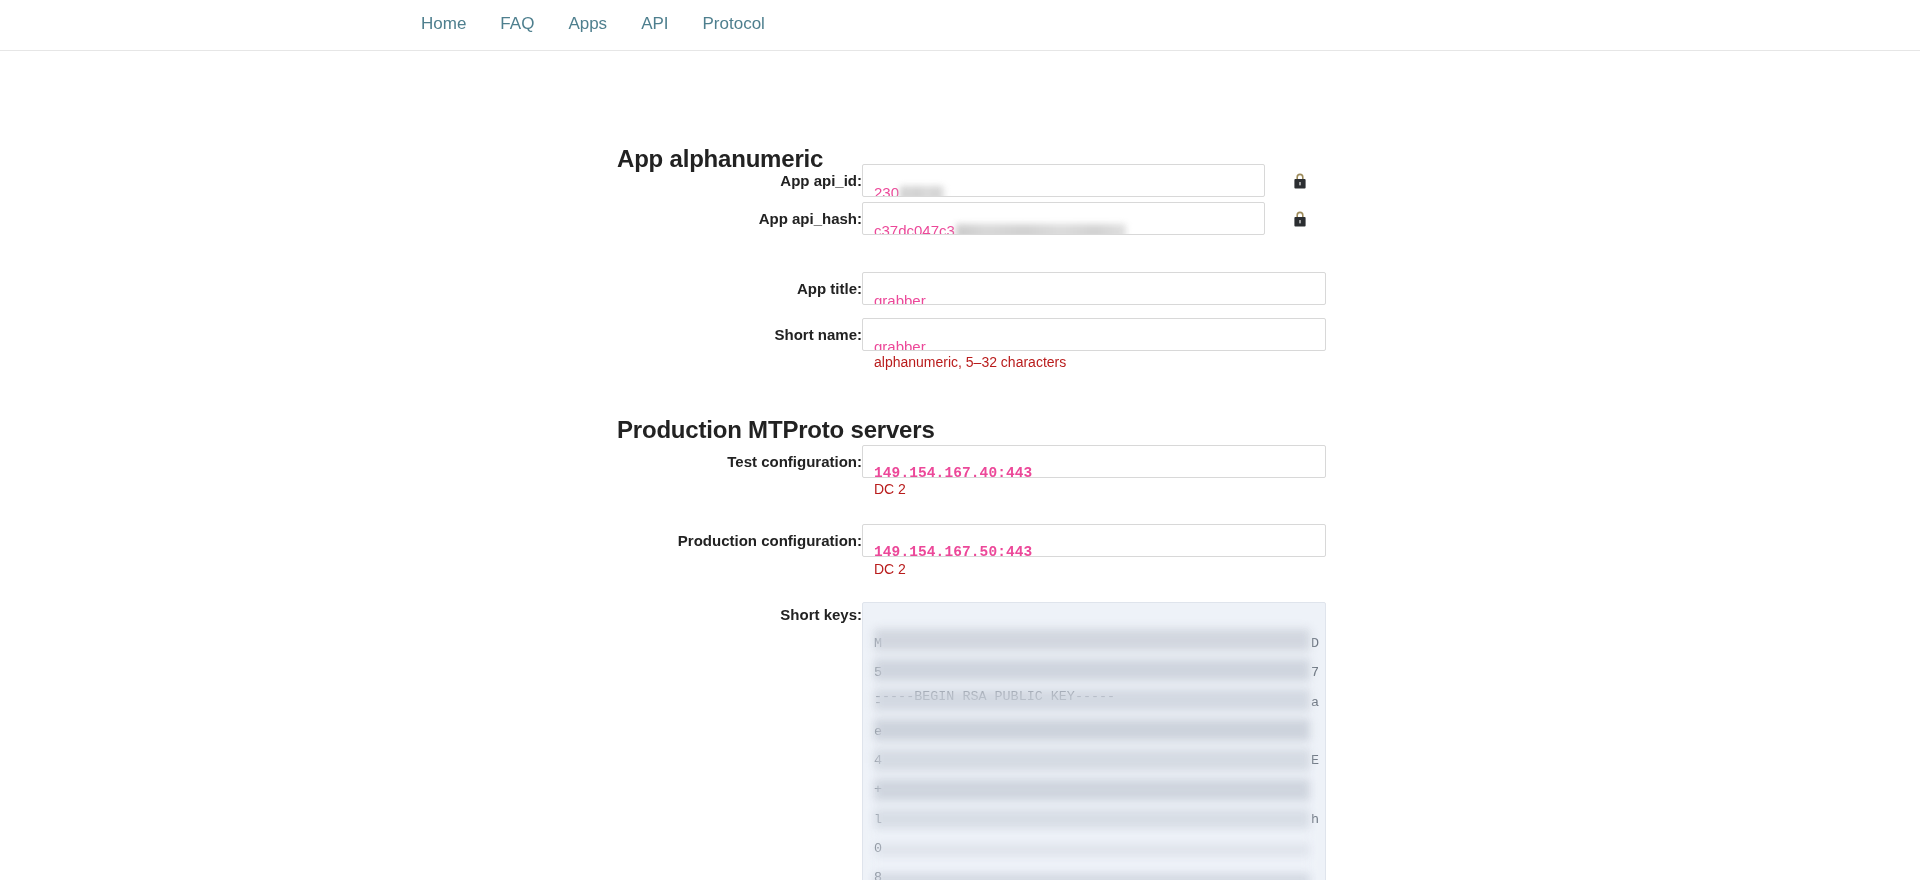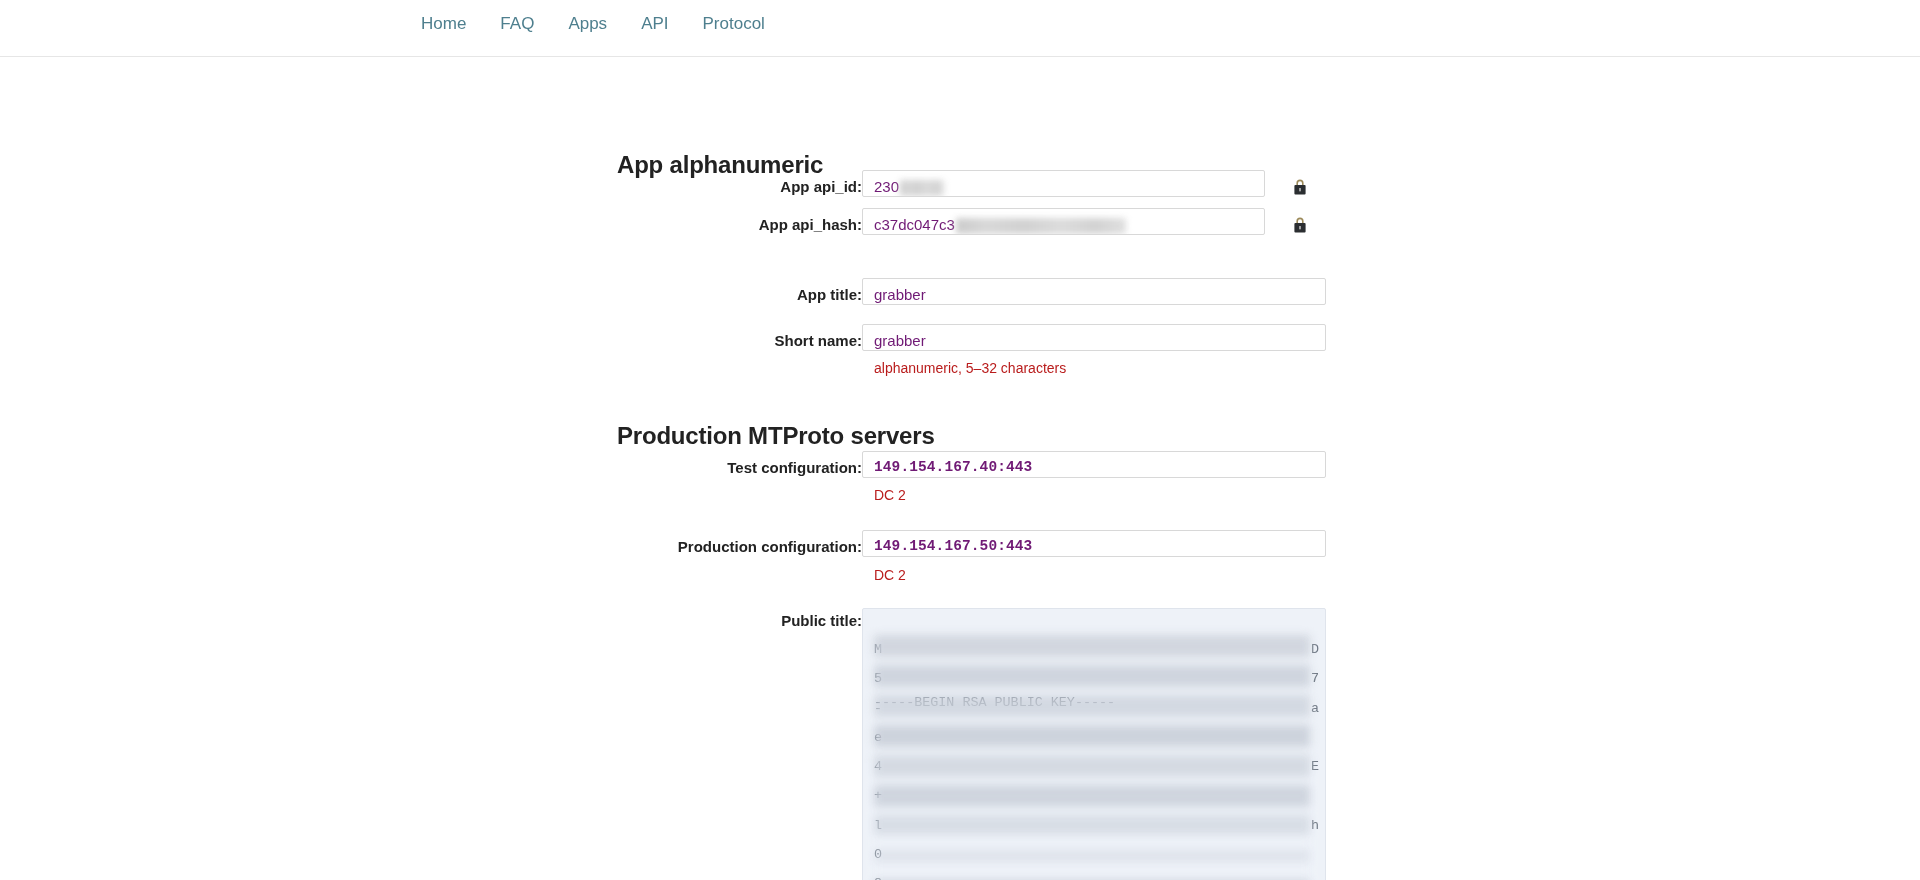--- a/index.html
+++ b/index.html
@@ -12,21 +12,21 @@
   }
   body {
     font-family: "Liberation Sans", sans-serif;
     font-size: 16px;
     color: #222222;
     -webkit-font-smoothing: antialiased;
   }
 
   
   .site-header {
-    height: 57px;
+    height: 51px;
     border-bottom: 1px solid #e6e6e6;
     background: #ffffff;
     position: relative;
     padding-left: 36px;
   }
   .nav {
     position: absolute;
     left: 404px;
     top: 0;
     height: 47px;
@@ -79,28 +79,28 @@
     font-size: 15px;
     font-weight: bold;
     color: #222222;
     white-space: nowrap;
     text-align: left;
   }
   .field {
     position: absolute;
     left: 862px;
     top: 0;
-    height: 27px;
+    height: 33px;
     background: #ffffff;
     border: 1px solid #d8d8d8;
     border-radius: 2px;
-    padding: 0 11px;
+    padding: 12px 11px;
     font-family: "Liberation Sans", sans-serif;
     font-size: 15px;
-    color: #701a75;
+    color: #ec4899;
     line-height: 31px;
     white-space: nowrap;
     overflow: hidden;
   }
   .field.w-short { width: 403px; }      
   .field.w-long  { width: 464px; }      
   .field.mono {
     font-family: "Liberation Mono", monospace;
     font-size: 14.5px;
     font-weight: bold;
@@ -277,21 +277,21 @@
   </div>
   <div class="hint" style="top:430px">DC 2</div>
 
   <div class="row" style="top:473px">
     <div class="row-label">Production configuration:</div>
     <div class="field w-long mono">149.154.167.50:443</div>
   </div>
   <div class="hint" style="top:510px">DC 2</div>
 
   <div class="keys-row">
-    <div class="keys-label">Public title:</div>
+    <div class="keys-label">Short keys:</div>
     <div class="keys-box">
       <div class="keys-line">-----BEGIN RSA PUBLIC KEY-----</div>
       <div class="keys-edge left">M
 5
 -
 e
 4
 +
 l
 0

